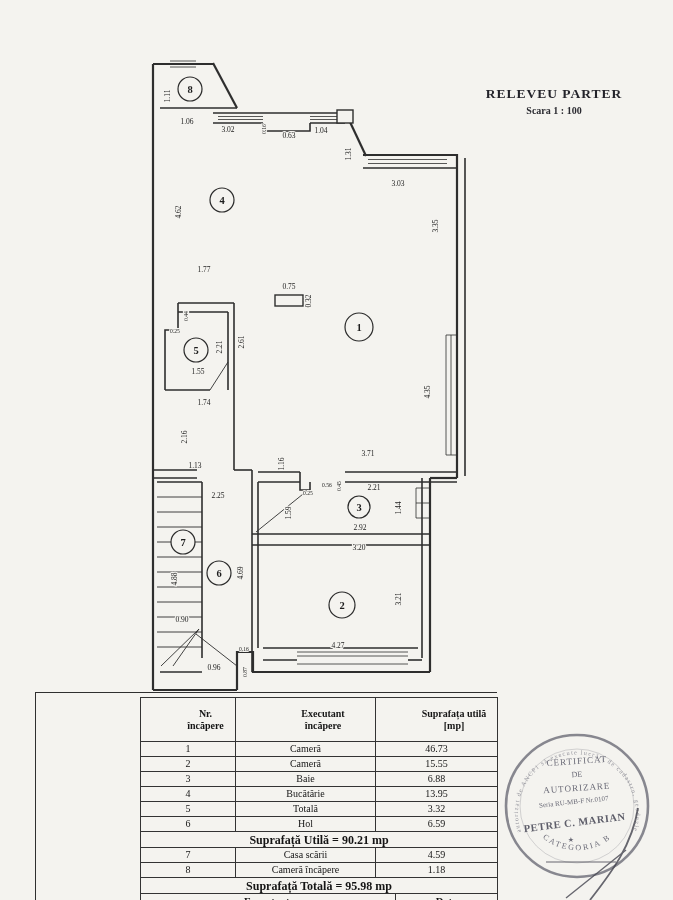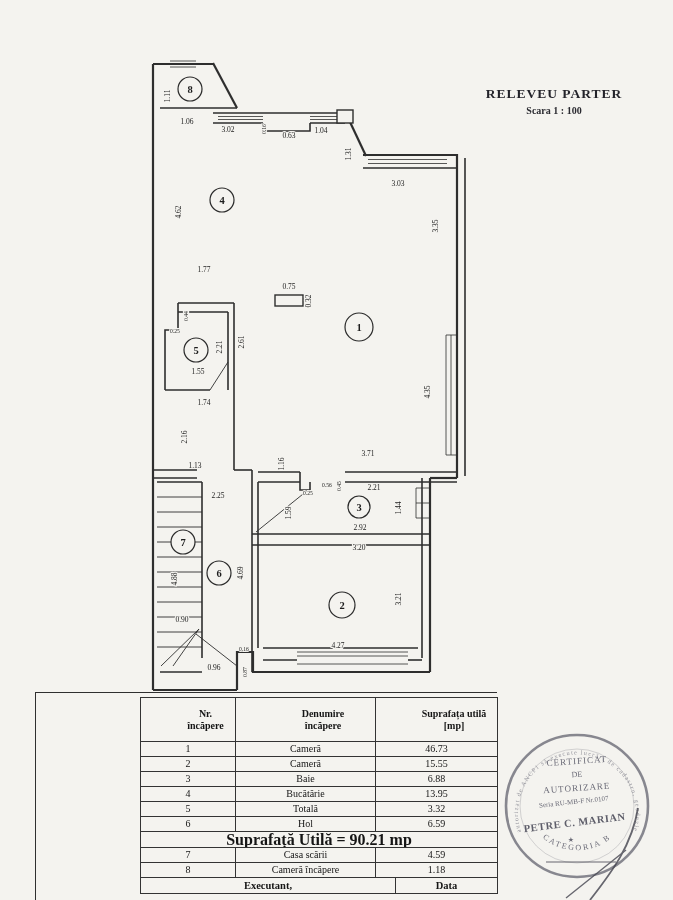--- a/index.html
+++ b/index.html
@@ -26,21 +26,21 @@
     position:absolute;left:140px;top:697px;width:357px;
     border-collapse:collapse;table-layout:fixed;
   }
   table.sched th, table.sched td{
     border:1px solid #333;padding:0;font-size:10px;line-height:12px;
     text-align:center;color:#151515;overflow:hidden;white-space:nowrap;
   }
   table.sched th{font-weight:bold;font-size:10px;height:43px;padding-left:35px;}
   table.sched td{height:14px;}
   td.name-cell{text-align:left;padding-left:9px;font-family:Liberation Serif, serif;}
-  tr.sumrow td{font-weight:bold;font-size:16px;height:15px;}
+  tr.sumrow td{font-weight:bold;font-size:12px;height:15px;}
   tr.execrow td{font-weight:bold;font-size:10.5px;height:15px;}
   .hdr-line{display:block;}
 </style>
 </head>
 <body>
 
 <div class="page">
 
   <div class="title-block">
     <div class="title-main">RELEVEU PARTER</div>
@@ -195,21 +195,21 @@
         <col style="width:20px">
         <col style="width:102px">
       </colgroup>
     <thead>
       <tr>
         <th>
           <span class="hdr-line">Nr.</span>
           <span class="hdr-line">încăpere</span>
         </th>
         <th>
-          <span class="hdr-line">Denumire</span>
+          <span class="hdr-line">Executant</span>
           <span class="hdr-line">încăpere</span>
         </th>
         <th colspan="2">
           <span class="hdr-line">Suprafața utilă</span>
           <span class="hdr-line">[mp]</span>
         </th>
       </tr>
     </thead>
     <tbody id="schedule-body">
         <tr>
@@ -247,20 +247,23 @@
         </tr>
         <tr>
           <td>7</td>
     <td class="name-cell">Casa scării</td>
     <td colspan="2">4.59</td>
         </tr>
         <tr>
           <td>8</td>
     <td class="name-cell">Cameră încăpere</td>
     <td colspan="2">1.18</td>
+        </tr>
+        <tr class="sumrow">
+          <td colspan="4">Suprafață Totală =  95.98 mp</td>
         </tr>
         <tr class="execrow">
           <td colspan="3">Executant,</td>
   <td>Data</td>
         </tr>
       </tbody>
   </table>
 
   <svg style="position:absolute;left:495px;top:715px;" width="172" height="185" viewBox="495 715 172 185">
     <g fill="none" stroke="#73737e">

